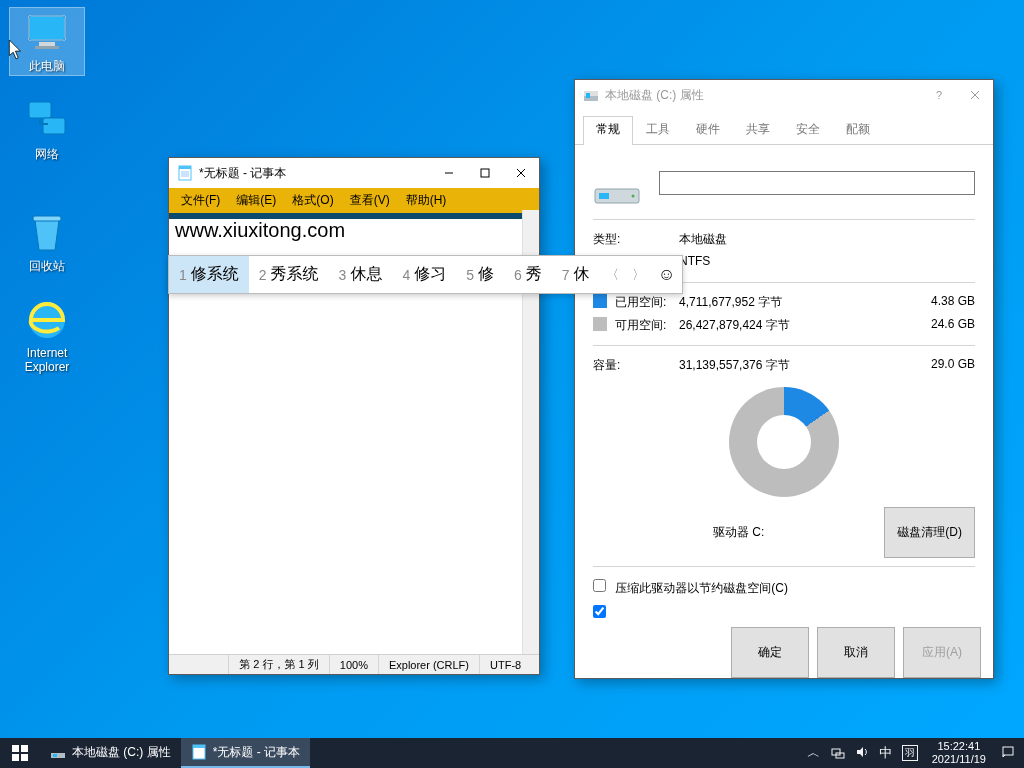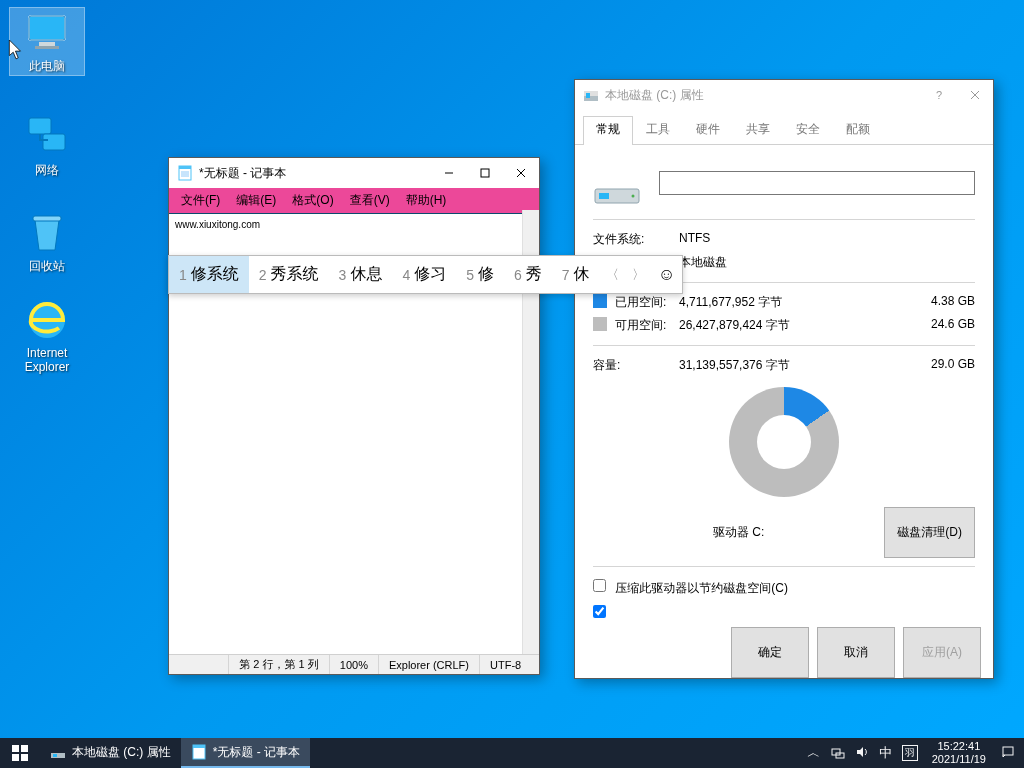--- a/index.html
+++ b/index.html
@@ -14,23 +14,23 @@
 
 .cursor-arrow { position: absolute; left: 8px; top: 40px; width: 16px; height: 20px; z-index: 999; }
 
 
 .notepad { position: absolute; left: 168px; top: 157px; width: 372px; height: 518px; background: #fff; border: 1px solid #5a5a5a; box-shadow: 4px 4px 12px rgba(0,0,0,0.3); }
 .titlebar { height: 30px; display: flex; align-items: center; padding-left: 8px; background: #fff; }
 .titlebar .ticon { width: 16px; height: 16px; margin-right: 6px; }
 .titlebar .title { flex: 1; font-size: 12px; color: #000; }
 .winbtns { display: flex; }
 .winbtn { width: 36px; height: 29px; display: flex; align-items: center; justify-content: center; font-size: 11px; cursor: pointer; }
-.menubar { display: flex; font-size: 12px; padding: 2px 4px; background: #ec4899; }
+.menubar { display: flex; font-size: 12px; padding: 2px 4px; background: #eab308; }
 .menubar span { padding: 2px 8px; cursor: pointer; }
-.np-body { height: calc(100% - 30px - 22px - 20px); background: #fff; padding: 2px 6px; font-size: 10px; position: relative; border-top: 1px solid #0c4a6e; overflow: hidden; }
+.np-body { height: calc(100% - 30px - 22px - 20px); background: #fff; padding: 2px 6px; font-size: 20px; position: relative; border-top: 6px solid #0c4a6e; overflow: hidden; }
 .np-text { line-height: 18px; }
 .caret { display: inline-block; width: 1px; height: 16px; background: #000; vertical-align: middle; animation: blink 1s step-end infinite; }
 @keyframes blink { 50% { opacity: 0; } }
 .np-scroll { position: absolute; right: 0; top: 52px; width: 17px; bottom: 20px; background: #f0f0f0; border-left: 1px solid #e0e0e0; }
 .statusbar { position: absolute; bottom: 0; left: 0; right: 0; height: 20px; background: #f0f0f0; border-top: 1px solid #d0d0d0; display: flex; font-size: 11px; align-items: center; }
 .statusbar div { padding: 0 10px; border-left: 1px solid #d5d5d5; height: 100%; display: flex; align-items: center; }
 .statusbar div:first-child { flex: 1; border: none; }
 
 
 .ime { position: absolute; left: 168px; top: 255px; height: 39px; background: #fff; border: 1px solid #bbb; display: flex; align-items: center; font-size: 16px; box-shadow: 0 2px 6px rgba(0,0,0,0.2); z-index: 20; }
@@ -91,21 +91,21 @@
 
 <div class="desktop-icon selected" style="left:10px; top:8px">
   <div class="ico"><svg viewBox="0 0 48 48">
         <rect x="6" y="8" width="36" height="24" rx="2" fill="#29b6f6" stroke="#fff" stroke-width="1.5"></rect>
         <rect x="6" y="8" width="36" height="24" rx="2" fill="none" stroke="#0277bd"></rect>
         <rect x="16" y="34" width="16" height="4" fill="#cfd8dc"></rect>
         <rect x="12" y="38" width="24" height="3" fill="#90a4ae"></rect>
       </svg></div>
   <span>此电脑</span>
 </div>
-<div class="desktop-icon" style="left:10px; top:112px">
+<div class="desktop-icon" style="left:10px; top:96px">
   <div class="ico"><svg viewBox="0 0 48 48">
         <rect x="6" y="6" width="22" height="16" rx="2" fill="#29b6f6" stroke="#0277bd"></rect>
         <rect x="20" y="22" width="22" height="16" rx="2" fill="#29b6f6" stroke="#0277bd"></rect>
         <path d="M17 22 v6 h8" stroke="#0277bd" fill="none" stroke-width="2"></path>
       </svg></div>
   <span>网络</span>
 </div>
 <div class="desktop-icon" style="left:10px; top:208px">
   <div class="ico"><svg viewBox="0 0 48 48">
         <path d="M12 12 L36 12 L32 42 L16 42 Z" fill="#4fc3f7" stroke="#0277bd"></path>
@@ -236,26 +236,26 @@
           <svg viewBox="0 0 48 40">
             <rect x="2" y="22" width="44" height="14" rx="2" fill="#cfd8dc" stroke="#90a4ae"></rect>
             <rect x="6" y="26" width="10" height="6" fill="#29b6f6"></rect>
             <circle cx="40" cy="29" r="1.5" fill="#4caf50"></circle>
           </svg>
         </div>
       <div class="volname"><input type="text" value="" style=""></div>
     </div>
     <hr class="sep">
     <div class="kv">
+        <div class="k">类型:</div>
+        <div class="v">本地磁盘</div>
+      </div>
+    <div class="kv">
         <div class="k">文件系统:</div>
         <div class="v">NTFS</div>
-      </div>
-    <div class="kv">
-        <div class="k">类型:</div>
-        <div class="v">本地磁盘</div>
       </div>
     <hr class="sep">
     <div class="kv">
       <div class="k"><span class="swatch sw-used"></span><span>已用空间:</span></div>
       <div class="v">4,711,677,952 字节</div>
       <div class="c">4.38 GB</div>
     </div>
     <div class="kv">
       <div class="k"><span class="swatch sw-free"></span><span>可用空间:</span></div>
       <div class="v">26,427,879,424 字节</div>

